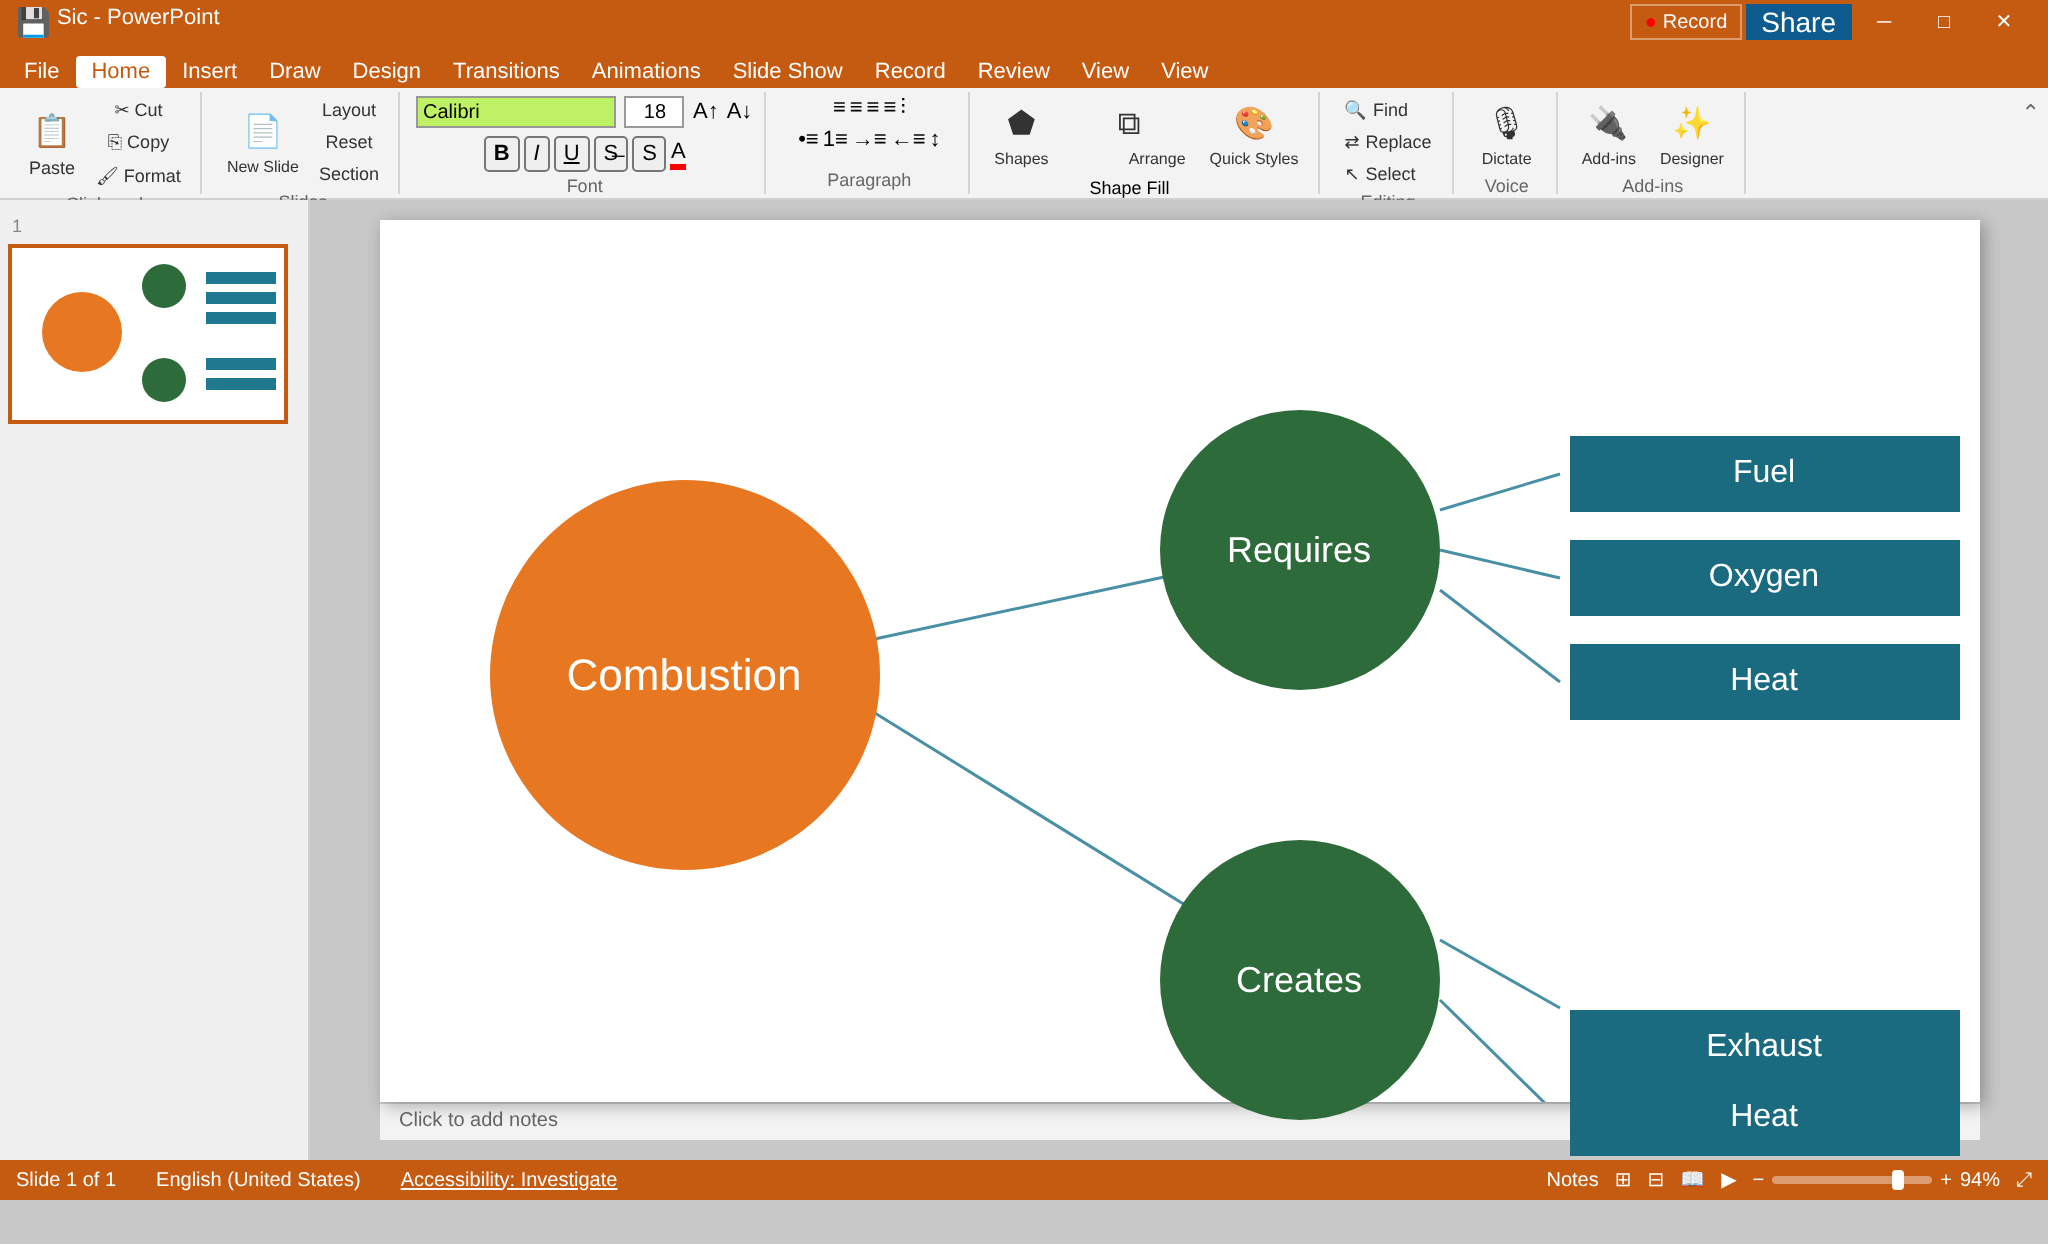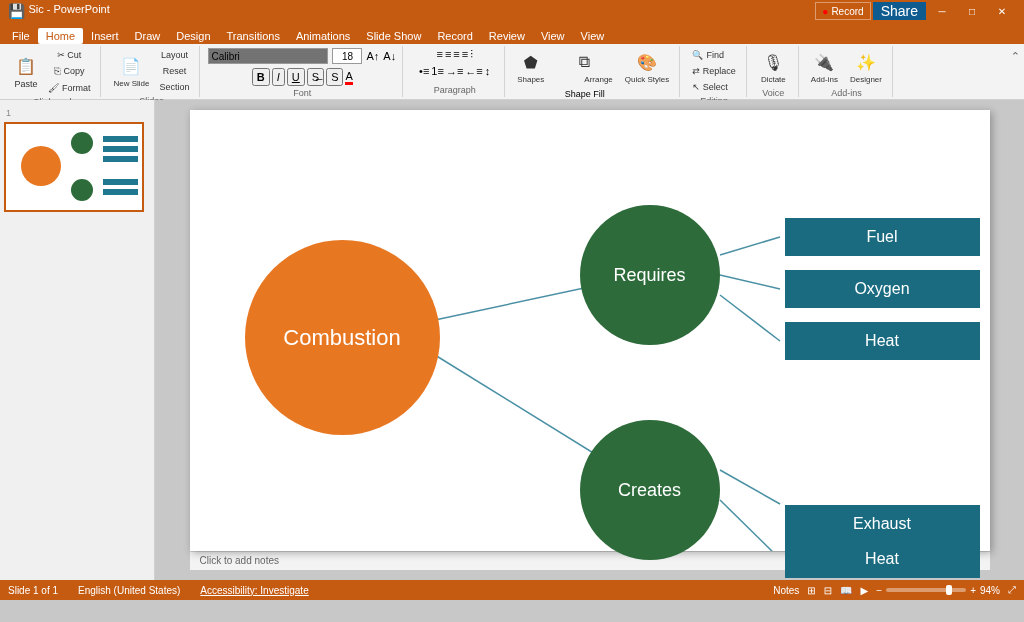--- a/index.html
+++ b/index.html
@@ -212,25 +212,25 @@
       right: 10px;
     }
     .rect-fuel { top: 108px; }
     .rect-oxygen { top: 160px; }
     .rect-heat1 { top: 212px; }
     .rect-exhaust { top: 375px; margin-top: 20px; }
     .rect-heat2 { top: 430px; }
 
     
     .font-box {
-      width: 120px; height: 16px;
+      width: 100px; height: 16px;
       border: 1px solid #999;
       font-size: 10px;
       padding: 0 2px;
-      background: #737373;
+      background: #bef264;
     }
     .size-box {
       width: 30px; height: 16px;
       border: 1px solid #999;
       font-size: 10px;
       padding: 0 2px;
       background: white;
       text-align: center;
     }
   </style>

